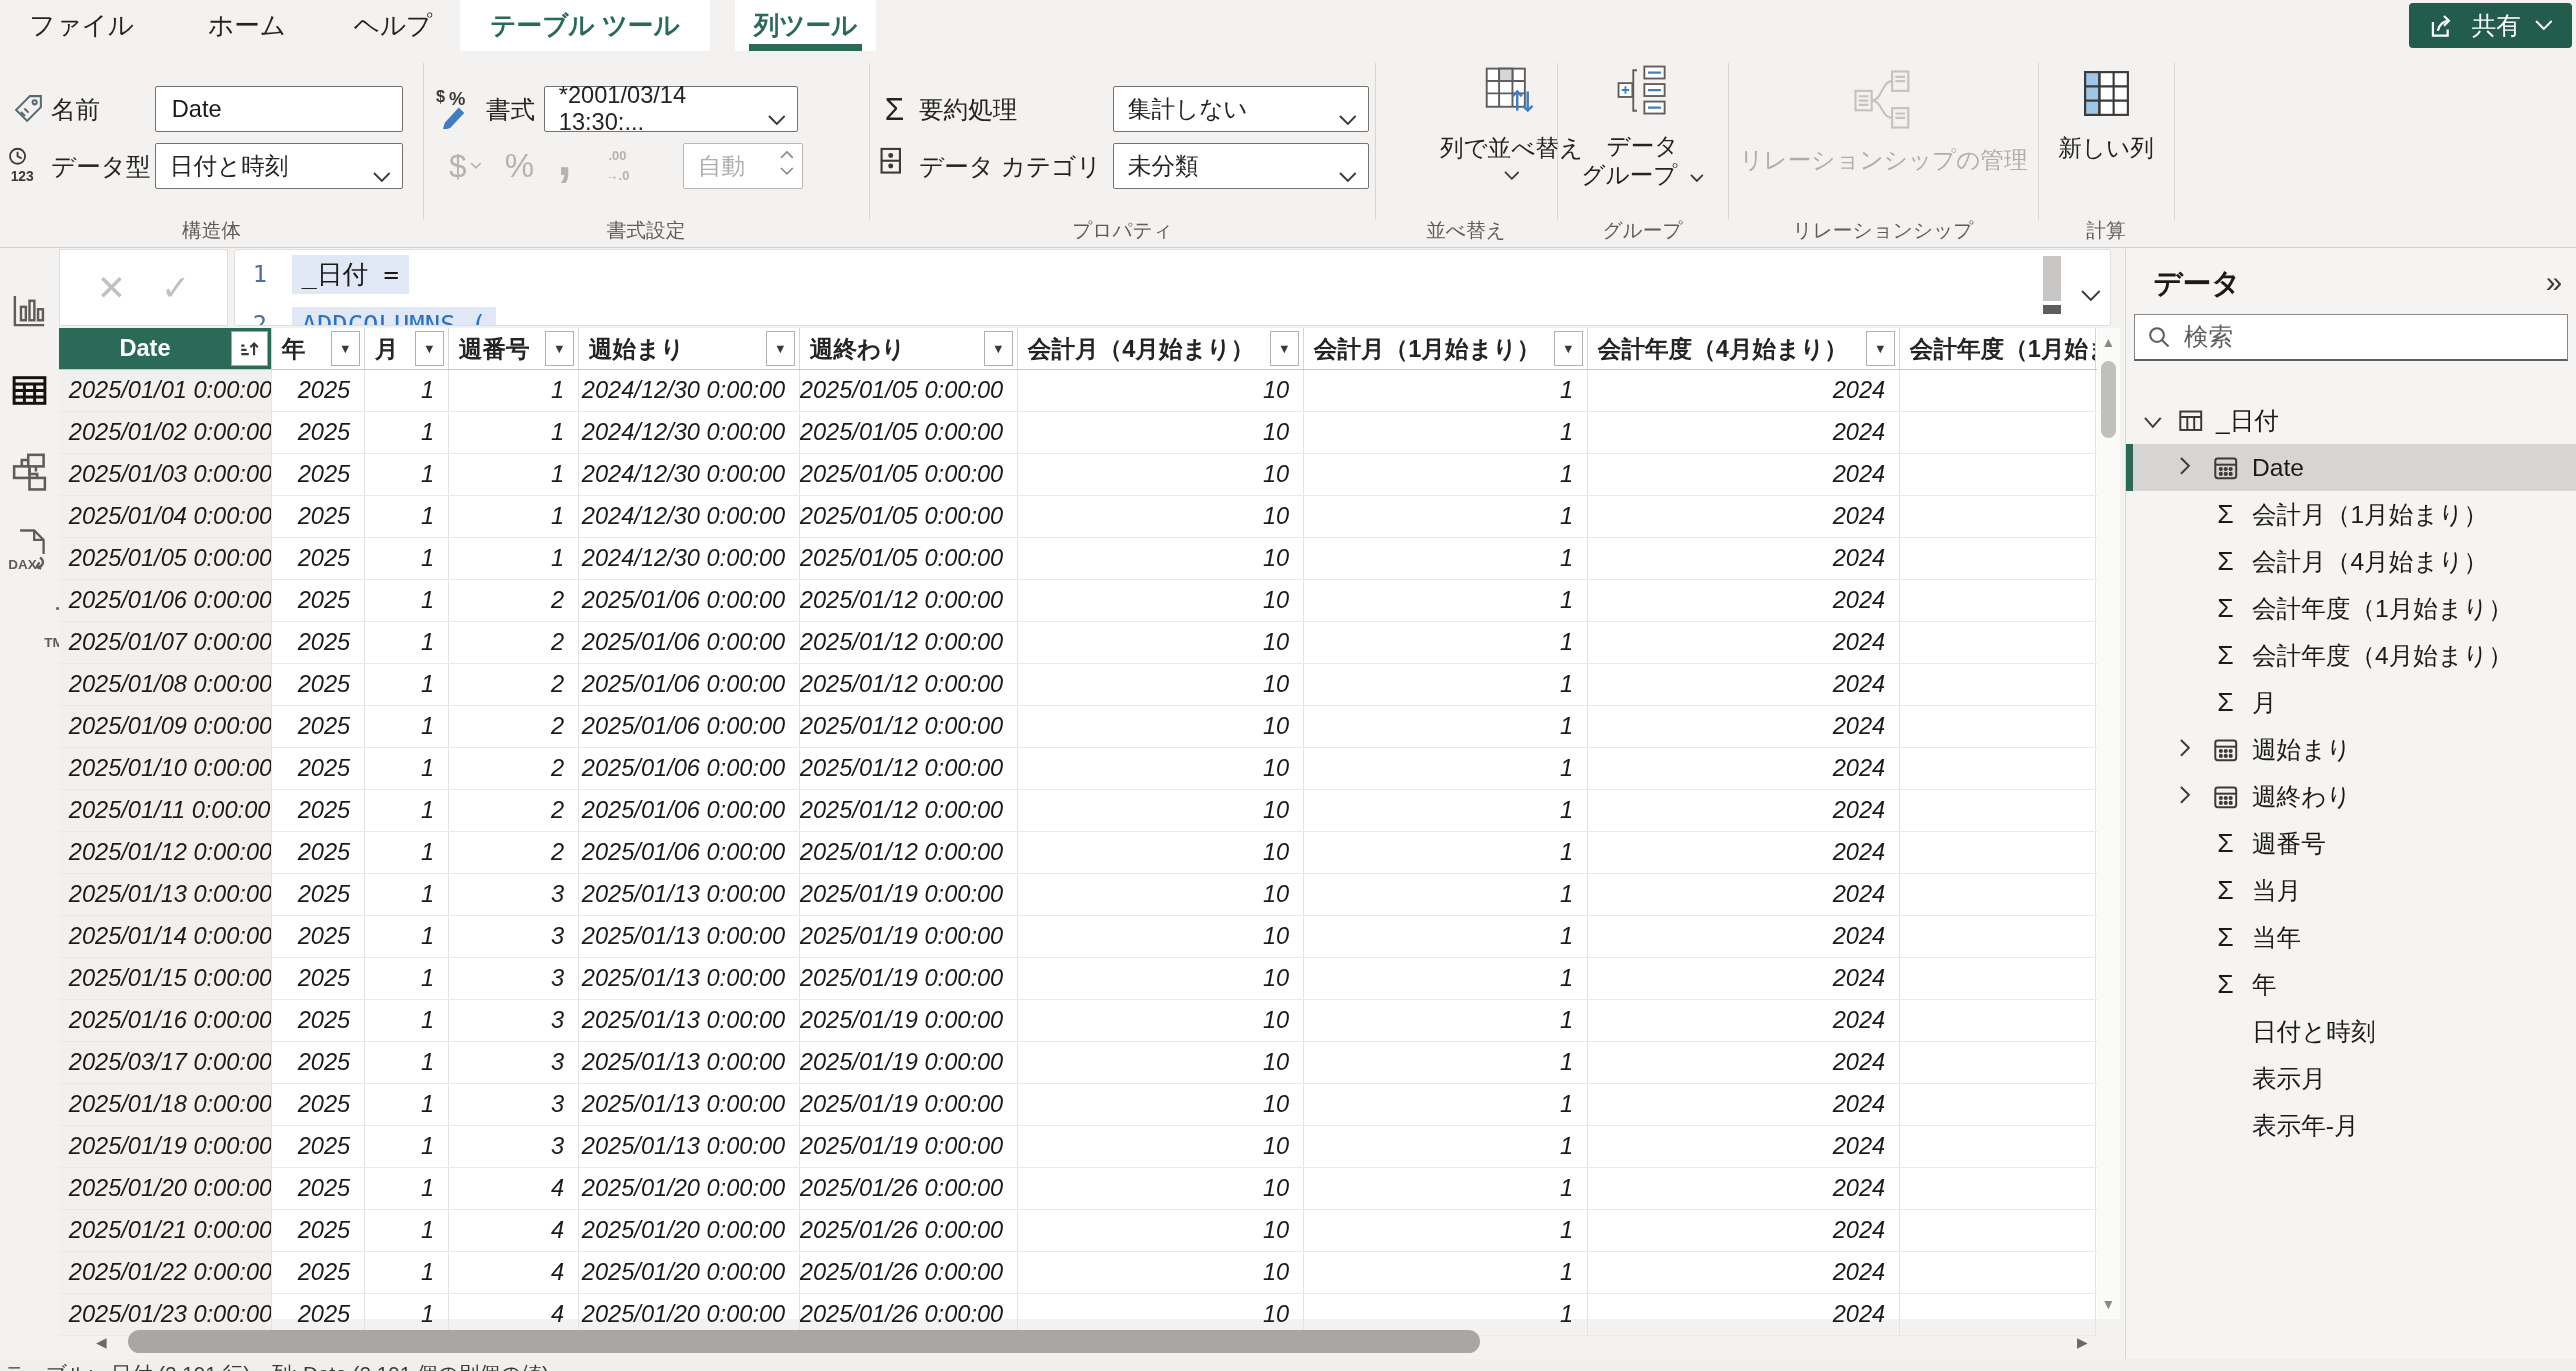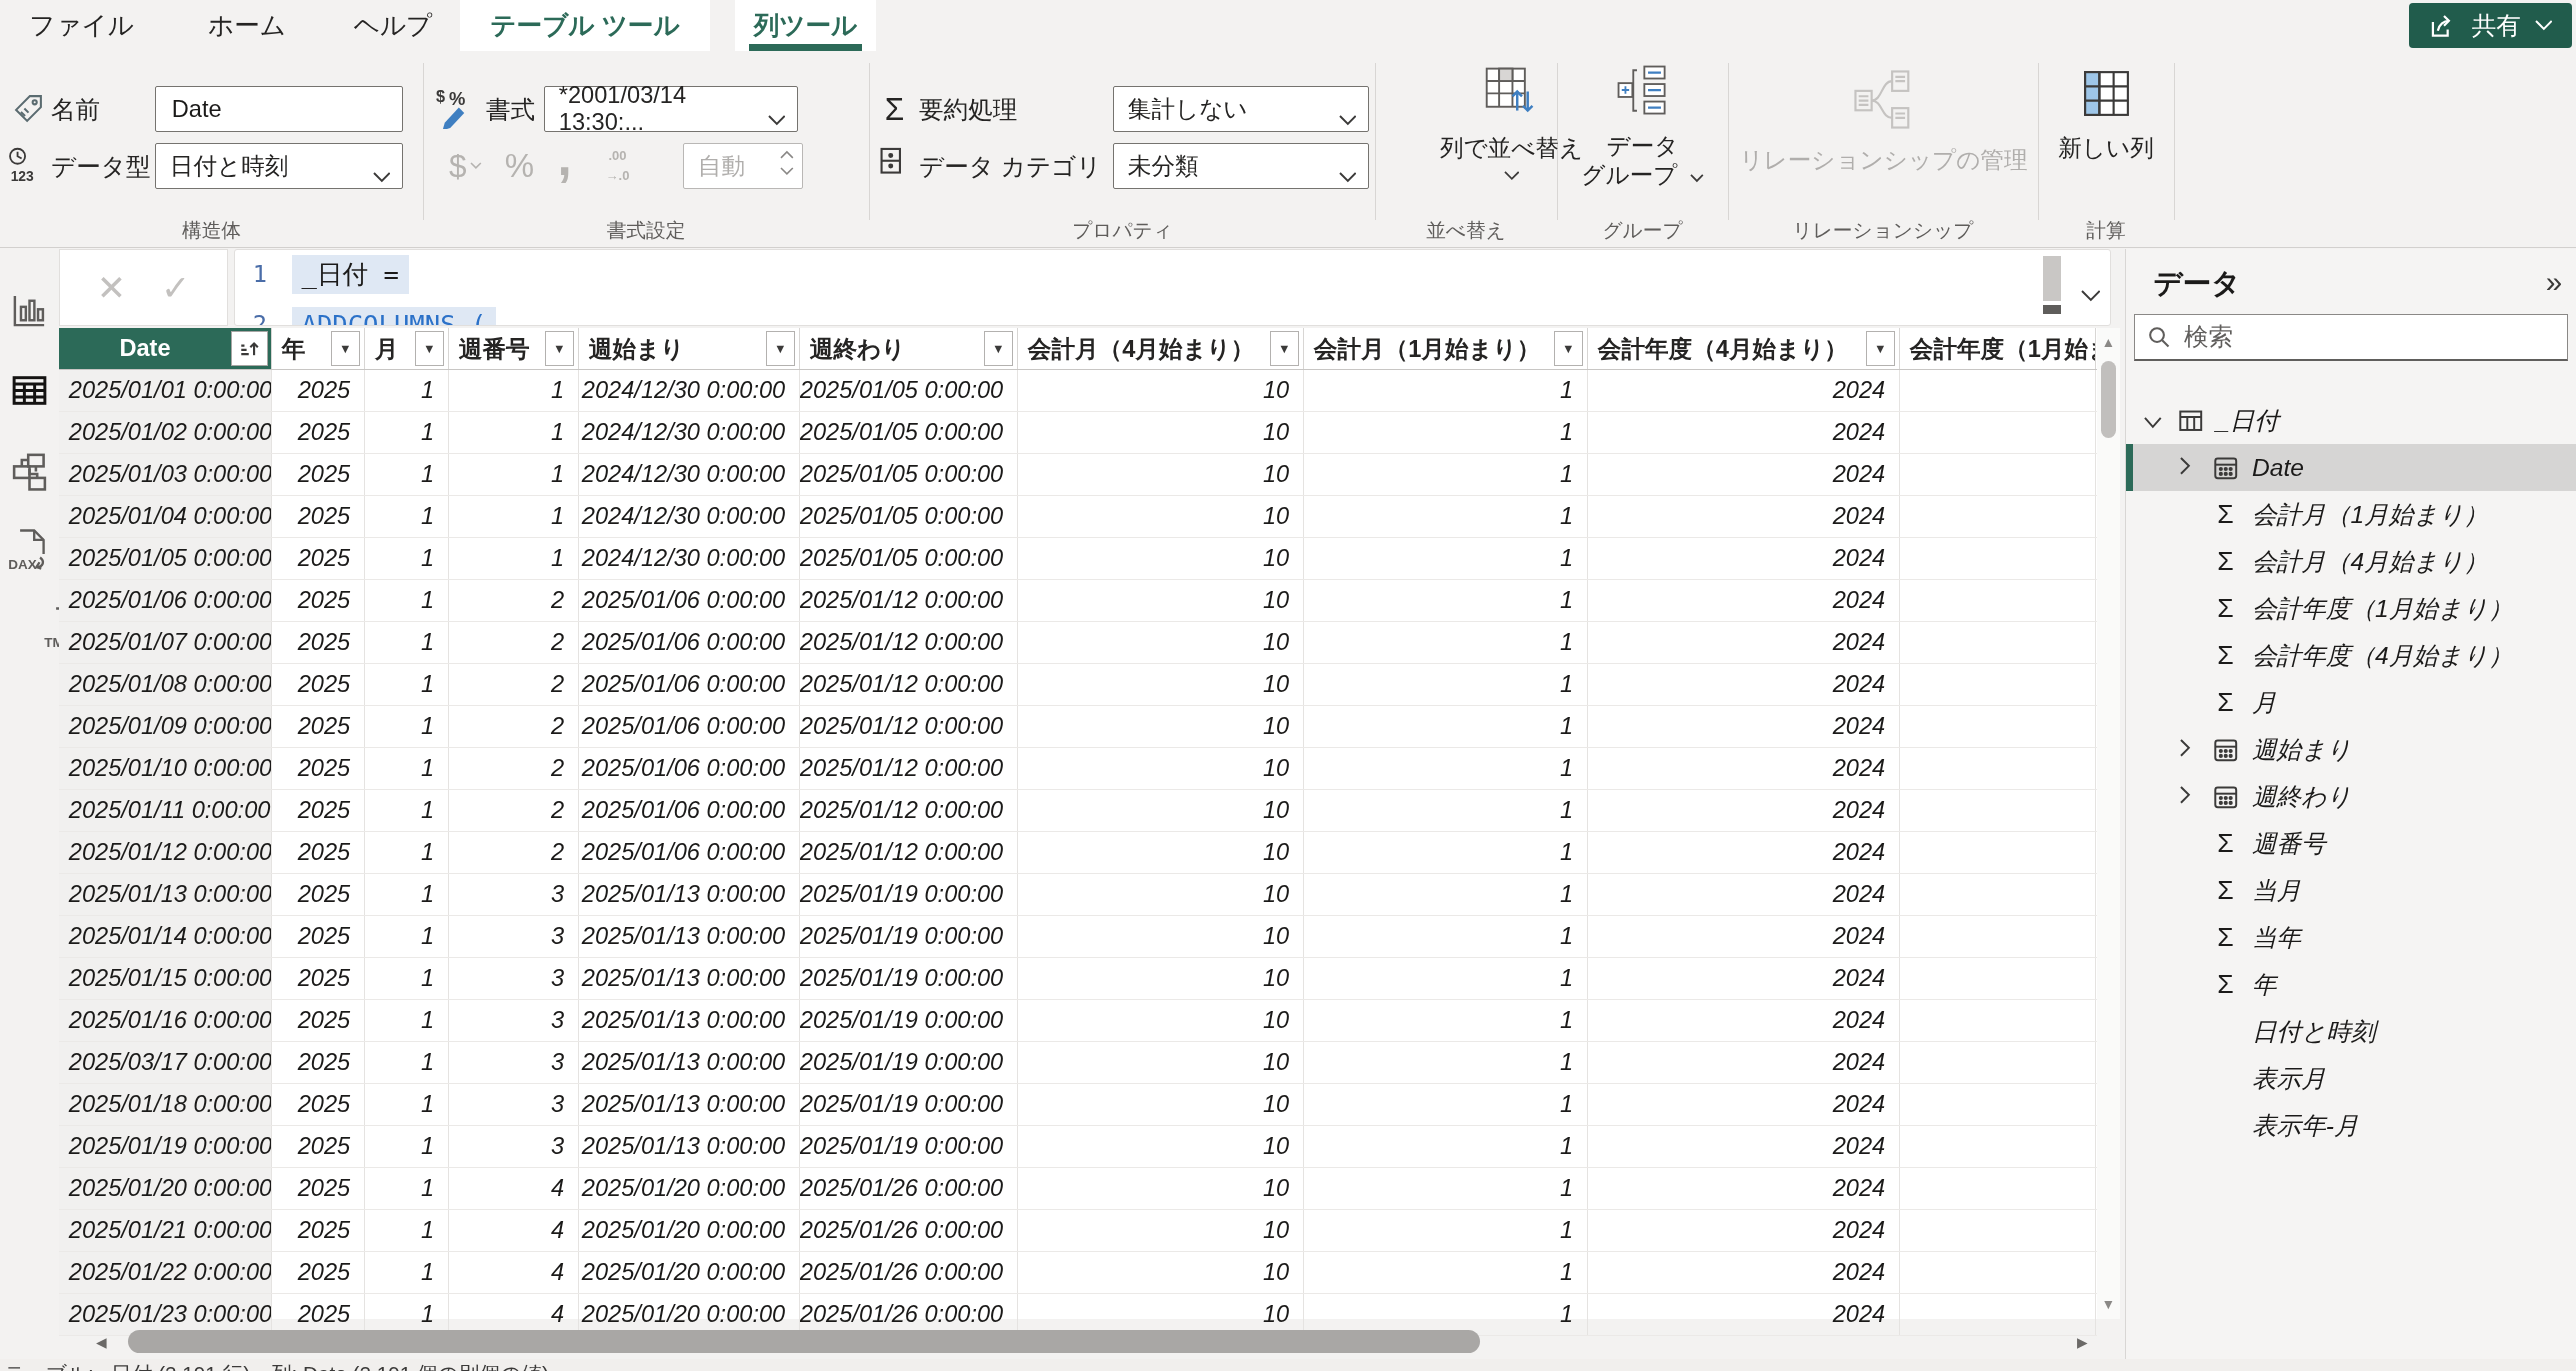--- a/index.html
+++ b/index.html
@@ -103,21 +103,21 @@
        display:flex;align-items:center;padding:0 9.8px;gap:9.8px;}
   .searchbox input{border:none;outline:none;flex:1;font-size:24.6px;font-family:inherit;color:#252423;}
   .searchbox input::placeholder{color:#605e5c;}
   .ftree{position:absolute;left:0;right:0;top:148px;bottom:0;overflow:hidden;}
   .trow{position:relative;height:47px;display:flex;align-items:center;font-size:24.6px;color:#1b1a19;}
   .trow.selected{background:#d6d5d4;}
   .trow.selected::before{content:"";position:absolute;left:0;top:0;bottom:0;width:6.9px;
        background:var(--accent,#2c6a58);}
   .trow .slot-chev{position:absolute;left:44px;width:29.5px;text-align:center;}
   .trow .slot-icon{position:absolute;left:80px;width:39px;display:flex;align-items:center;justify-content:center;}
-  .trow .slot-label{position:absolute;left:126px;white-space:nowrap;font-style:italic;}
+  .trow .slot-label{position:absolute;left:126px;white-space:nowrap;}
   .trow.root .slot-chev{left:11.8px;}
   .trow.root .slot-icon{left:45px;}
   .trow.root .slot-label{left:90px;}
   .sigma{font-size:26.6px;}
 
   
   .status{position:absolute;left:0;right:0;top:1359px;height:11.8px;background:#f1efed;}
   .status span{position:absolute;left:3.9px;top:1px;font-size:20.7px;color:#3b3a39;white-space:nowrap;}
 </style>
 </head>

